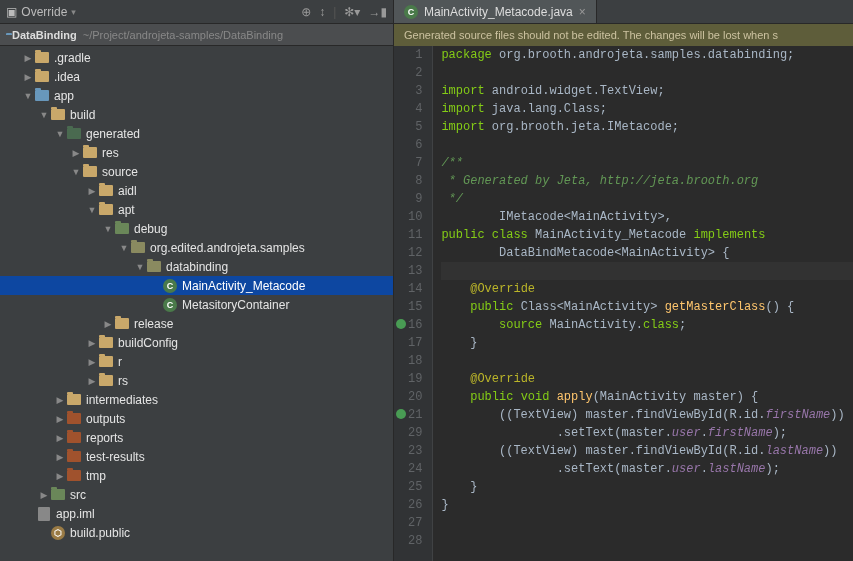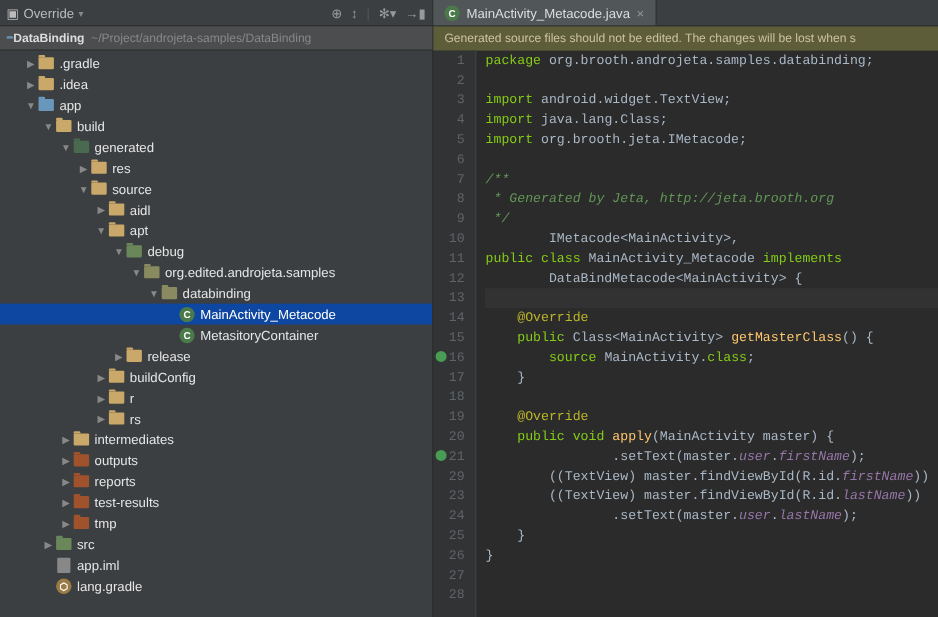--- a/index.html
+++ b/index.html
@@ -240,33 +240,33 @@
         </span>
         <span class="lbl">tmp</span>
       </div>
       <div class="row" style="padding-left: 38px;">
         <span class="arrow">▶</span>
         <span class="ico">
           <span class="folder src"></span>
         </span>
         <span class="lbl">src</span>
       </div>
+      <div class="row" style="padding-left: 24px;">
+        <span class="arrow"></span>
+        <span class="ico">
+          <span class="file"></span>
+        </span>
+        <span class="lbl">app.iml</span>
+      </div>
       <div class="row" style="padding-left: 38px;">
         <span class="arrow"></span>
         <span class="ico">
-          <span class="file"></span>
-        </span>
-        <span class="lbl">app.iml</span>
-      </div>
-      <div class="row" style="padding-left: 38px;">
-        <span class="arrow"></span>
-        <span class="ico">
           <span class="circ g">⬡</span>
         </span>
-        <span class="lbl">lang.gradle</span>
+        <span class="lbl">build.public</span>
       </div>
     </div>
 </div>
 
 <div class="editor">
   <div class="tabs">
     <div class="tab">
       <span class="circ c">C</span>
       <span>MainActivity_Metacode.java</span>
       <span class="close">×</span>
@@ -318,22 +318,22 @@
         <div class="cl"><span class="kw">public class</span><span> MainActivity_Metacode </span><span class="kw">implements</span></div>
         <div class="cl"><span>        DataBindMetacode&lt;MainActivity&gt; {</span></div>
         <div class="cl cur"><span></span></div>
         <div class="cl"><span>    </span><span class="ann">@Override</span></div>
         <div class="cl"><span>    </span><span class="kw">public</span><span> Class&lt;MainActivity&gt; </span><span class="fn">getMasterClass</span><span>() {</span></div>
         <div class="cl"><span>        </span><span class="kw">source</span><span> MainActivity.</span><span class="kw">class</span><span>;</span></div>
         <div class="cl"><span>    }</span></div>
         <div class="cl"><span></span></div>
         <div class="cl"><span>    </span><span class="ann">@Override</span></div>
         <div class="cl"><span>    </span><span class="kw">public void </span><span class="fn">apply</span><span>(MainActivity master) {</span></div>
+        <div class="cl"><span>        ((TextView) master.findViewById(R.id.</span><span class="fld">firstName</span><span>))</span></div>
         <div class="cl"><span>                .setText(master.</span><span class="fld">user</span><span>.</span><span class="fld">firstName</span><span>);</span></div>
-        <div class="cl"><span>        ((TextView) master.findViewById(R.id.</span><span class="fld">firstName</span><span>))</span></div>
         <div class="cl"><span>        ((TextView) master.findViewById(R.id.</span><span class="fld">lastName</span><span>))</span></div>
         <div class="cl"><span>                .setText(master.</span><span class="fld">user</span><span>.</span><span class="fld">lastName</span><span>);</span></div>
         <div class="cl"><span>    }</span></div>
         <div class="cl"><span>}</span></div>
         <div class="cl"><span></span></div>
       </div>
   </div>
 </div>
 
 </body></html>

